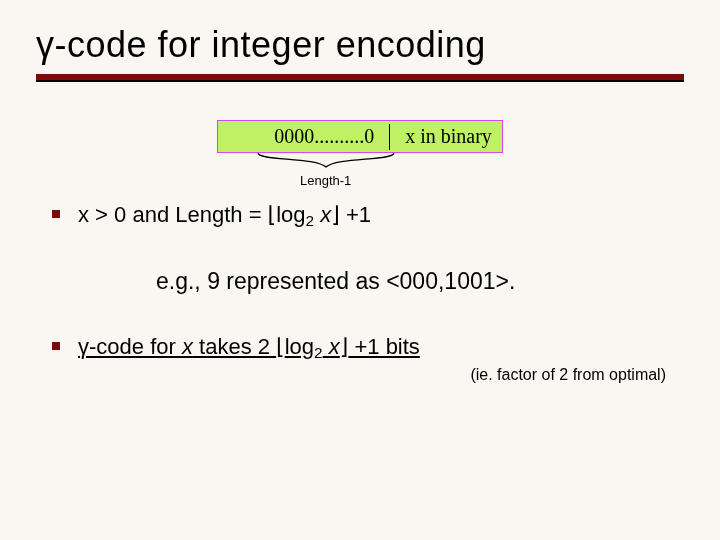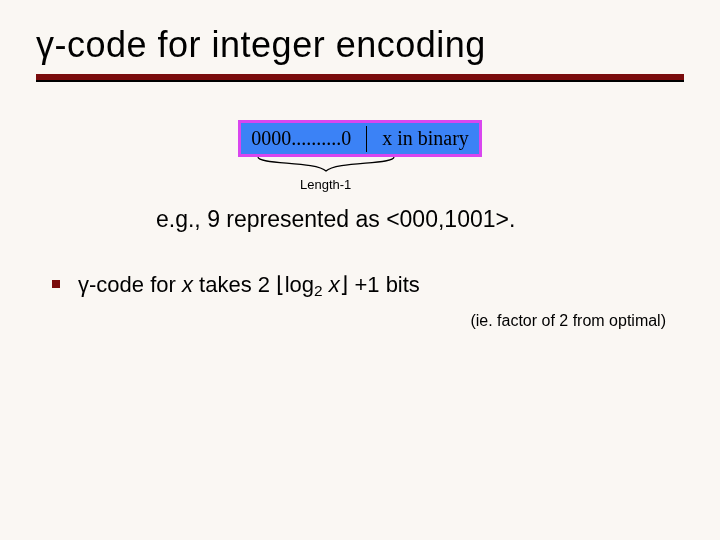--- a/index.html
+++ b/index.html
@@ -35,24 +35,25 @@
   .rule-thin {
     height: 2px;
     background: #000;
   }
   .diagram-area {
     text-align: center;
     margin-bottom: 8px;
   }
   .enc-table {
     display: inline-block;
-    border: 3px solid #d946ef;
+    border: 1px solid #d946ef;
     font-family: "Times New Roman", serif;
     font-size: 20px;
-    background: #3b82f6;
+    background: #bef264;
+    padding-left: 46px;
   }
   .enc-table .cell {
     display: inline-block;
     padding: 4px 10px;
     vertical-align: middle;
   }
   .enc-table .sep {
     display: inline-block;
     width: 1px;
     height: 26px;
@@ -80,21 +81,22 @@
   .bullets {
     font-size: 22px;
     line-height: 1.3;
   }
   .bline {
     position: relative;
     padding-left: 42px;
     margin-bottom: 36px;
   }
   .bline.tight {
-    margin-bottom: 12px;
+    margin-bottom: 4px;
+    text-decoration: underline;
   }
   .bline .sq {
     position: absolute;
     left: 16px;
     top: 9px;
     width: 8px;
     height: 8px;
     background: #7a0c0c;
   }
   .example {
@@ -136,20 +138,24 @@
     <div class="brace-wrap">
       <svg class="brace-svg" width="140" height="18" viewBox="0 0 140 18">
         <path d="M 2 2 C 2 10, 60 6, 70 16 C 80 6, 138 10, 138 2" stroke="#000" stroke-width="1.2" fill="none"></path>
       </svg>
       <span class="brace-label">Length-1</span>
     </div>
   </div>
 
   <div class="bullets">
 
+    <div class="bline">
+      <span class="sq"></span>
+      <span>x &gt; 0 and Length = </span><span class="floor-l">⌊</span><span>log</span><sub>2</sub><span class="italic"> x</span><span class="floor-r">⌋</span><span> +1</span>
+    </div>
 
     <div class="example">e.g., 9 represented as &lt;000,1001&gt;.</div>
 
     <div class="bline tight">
       <span class="sq"></span>
       <span>γ-code for </span><span class="italic">x</span><span> takes 2 </span><span class="floor-l">⌊</span><span>log</span><sub>2</sub><span class="italic"> x</span><span class="floor-r">⌋</span><span> +1 bits</span>
     </div>
 
     <div class="aside">(ie. factor of 2 from optimal)</div>
 

